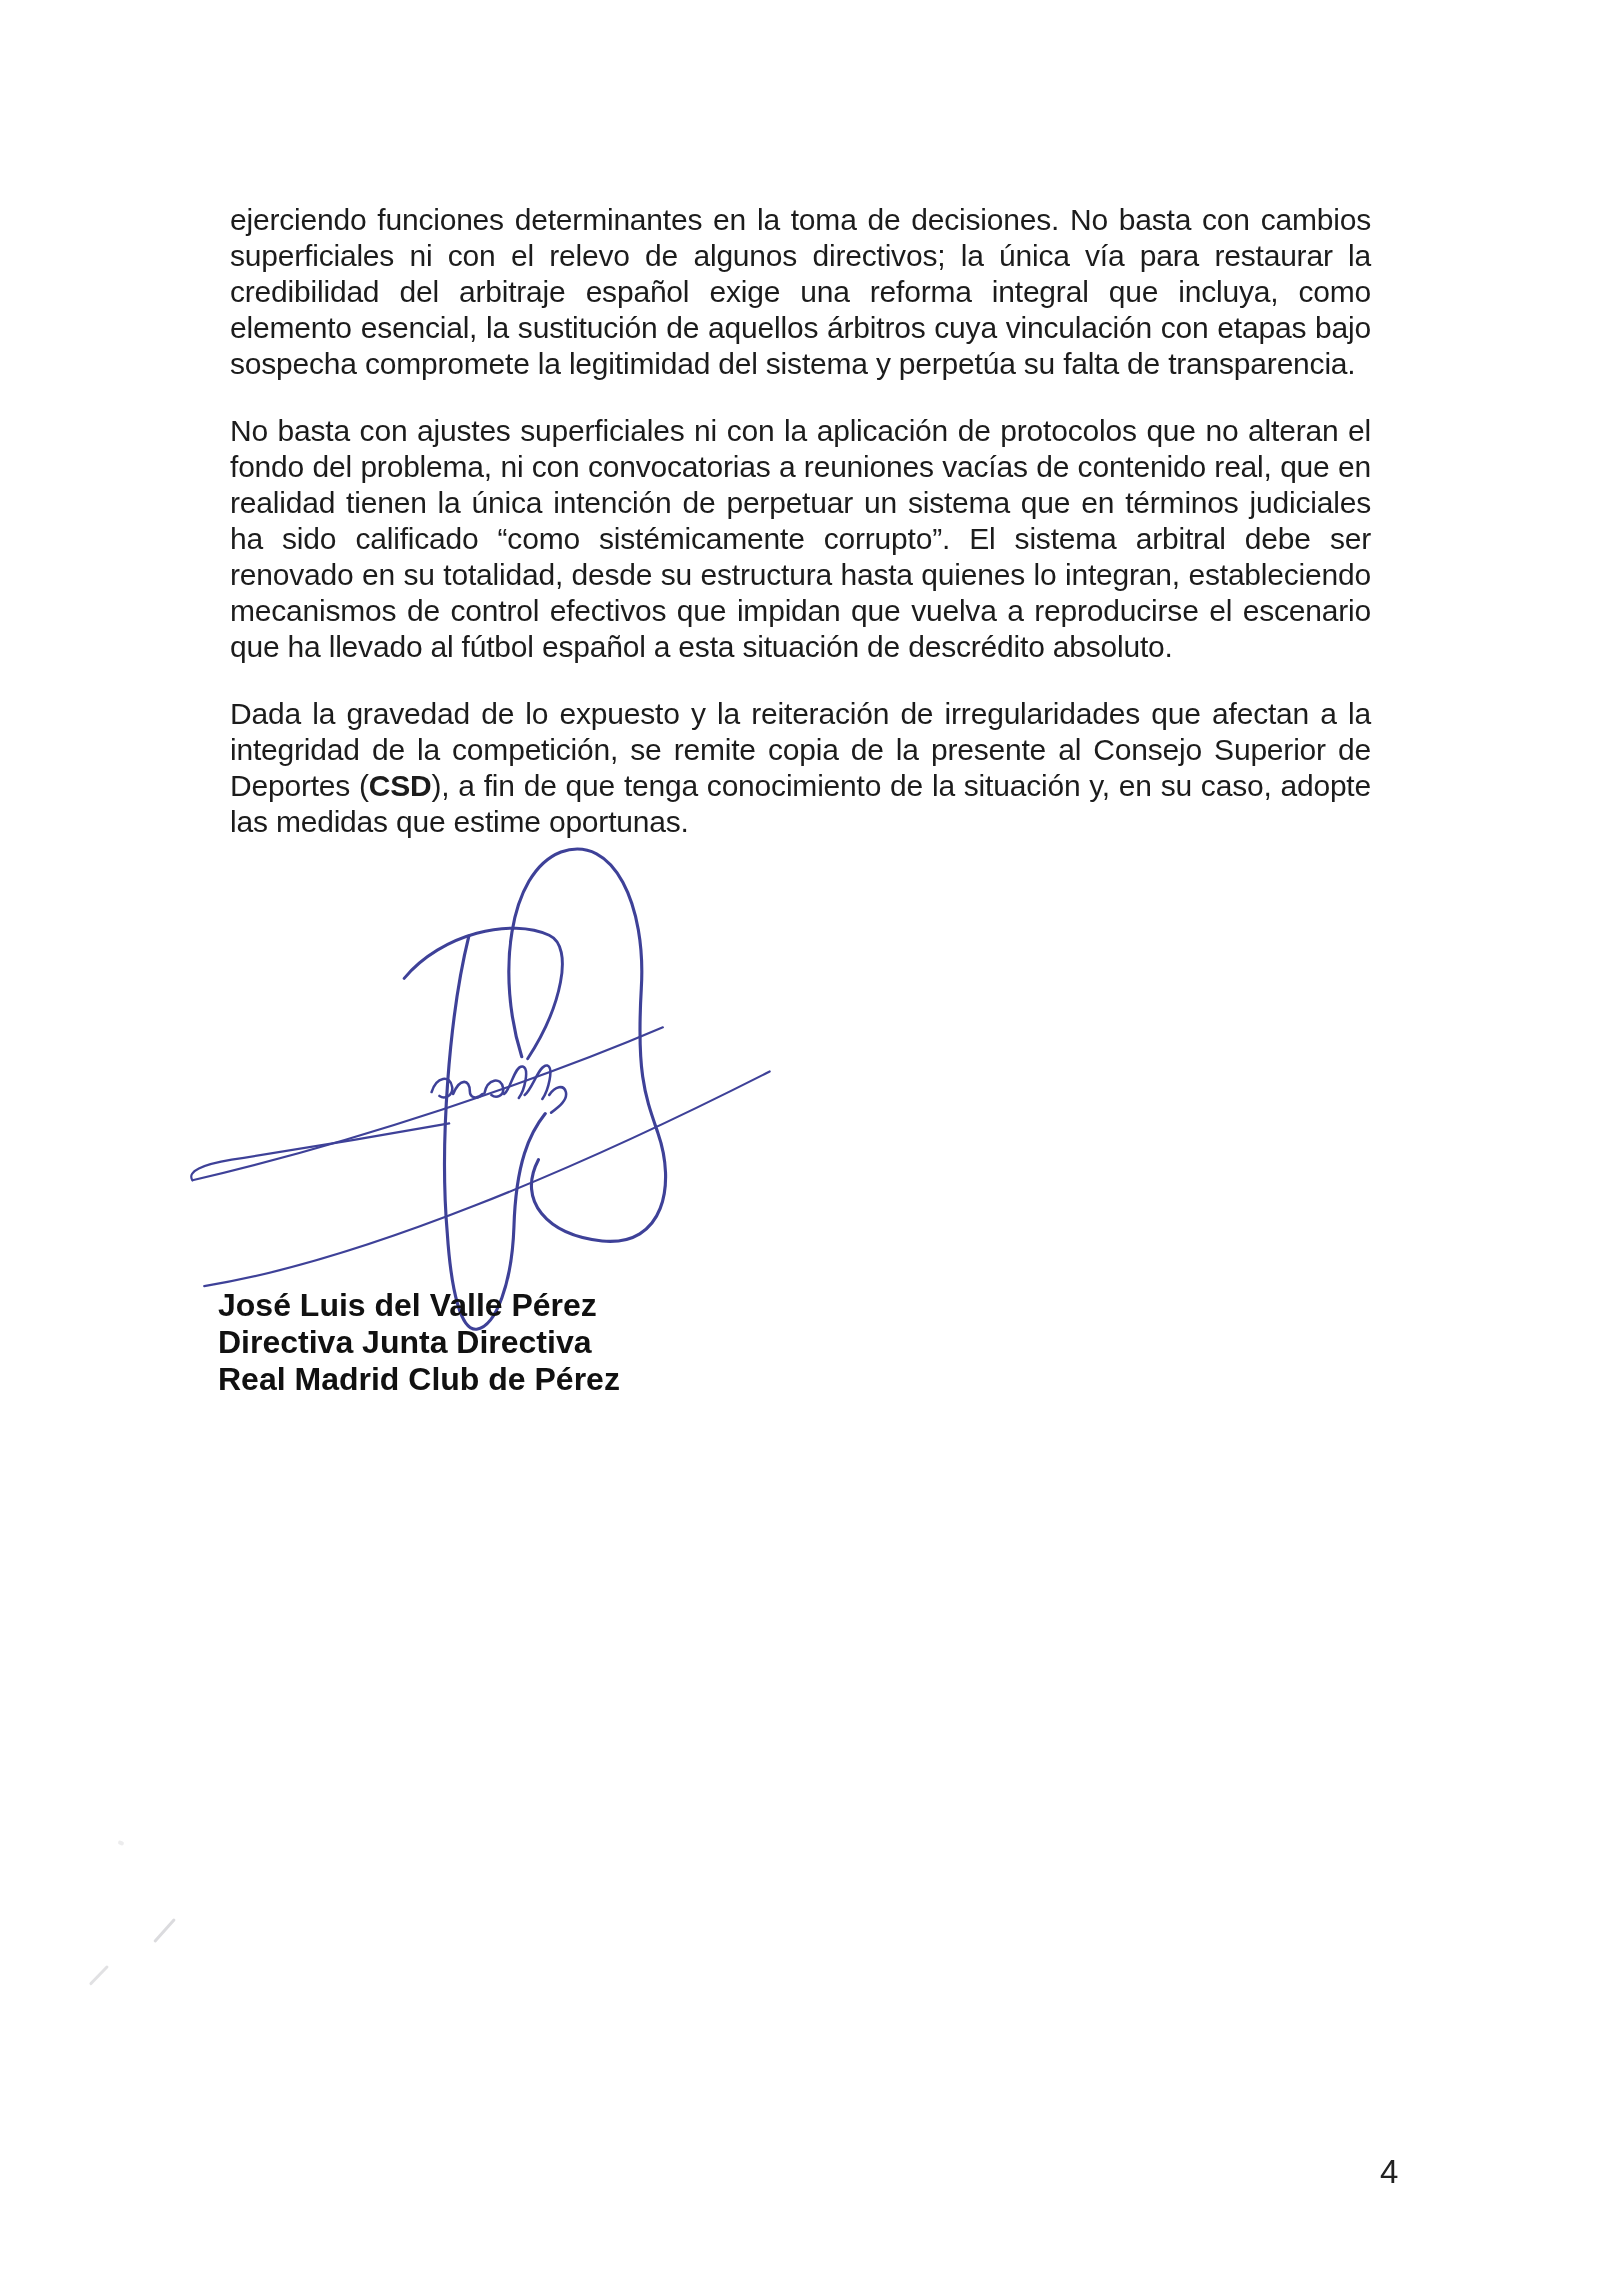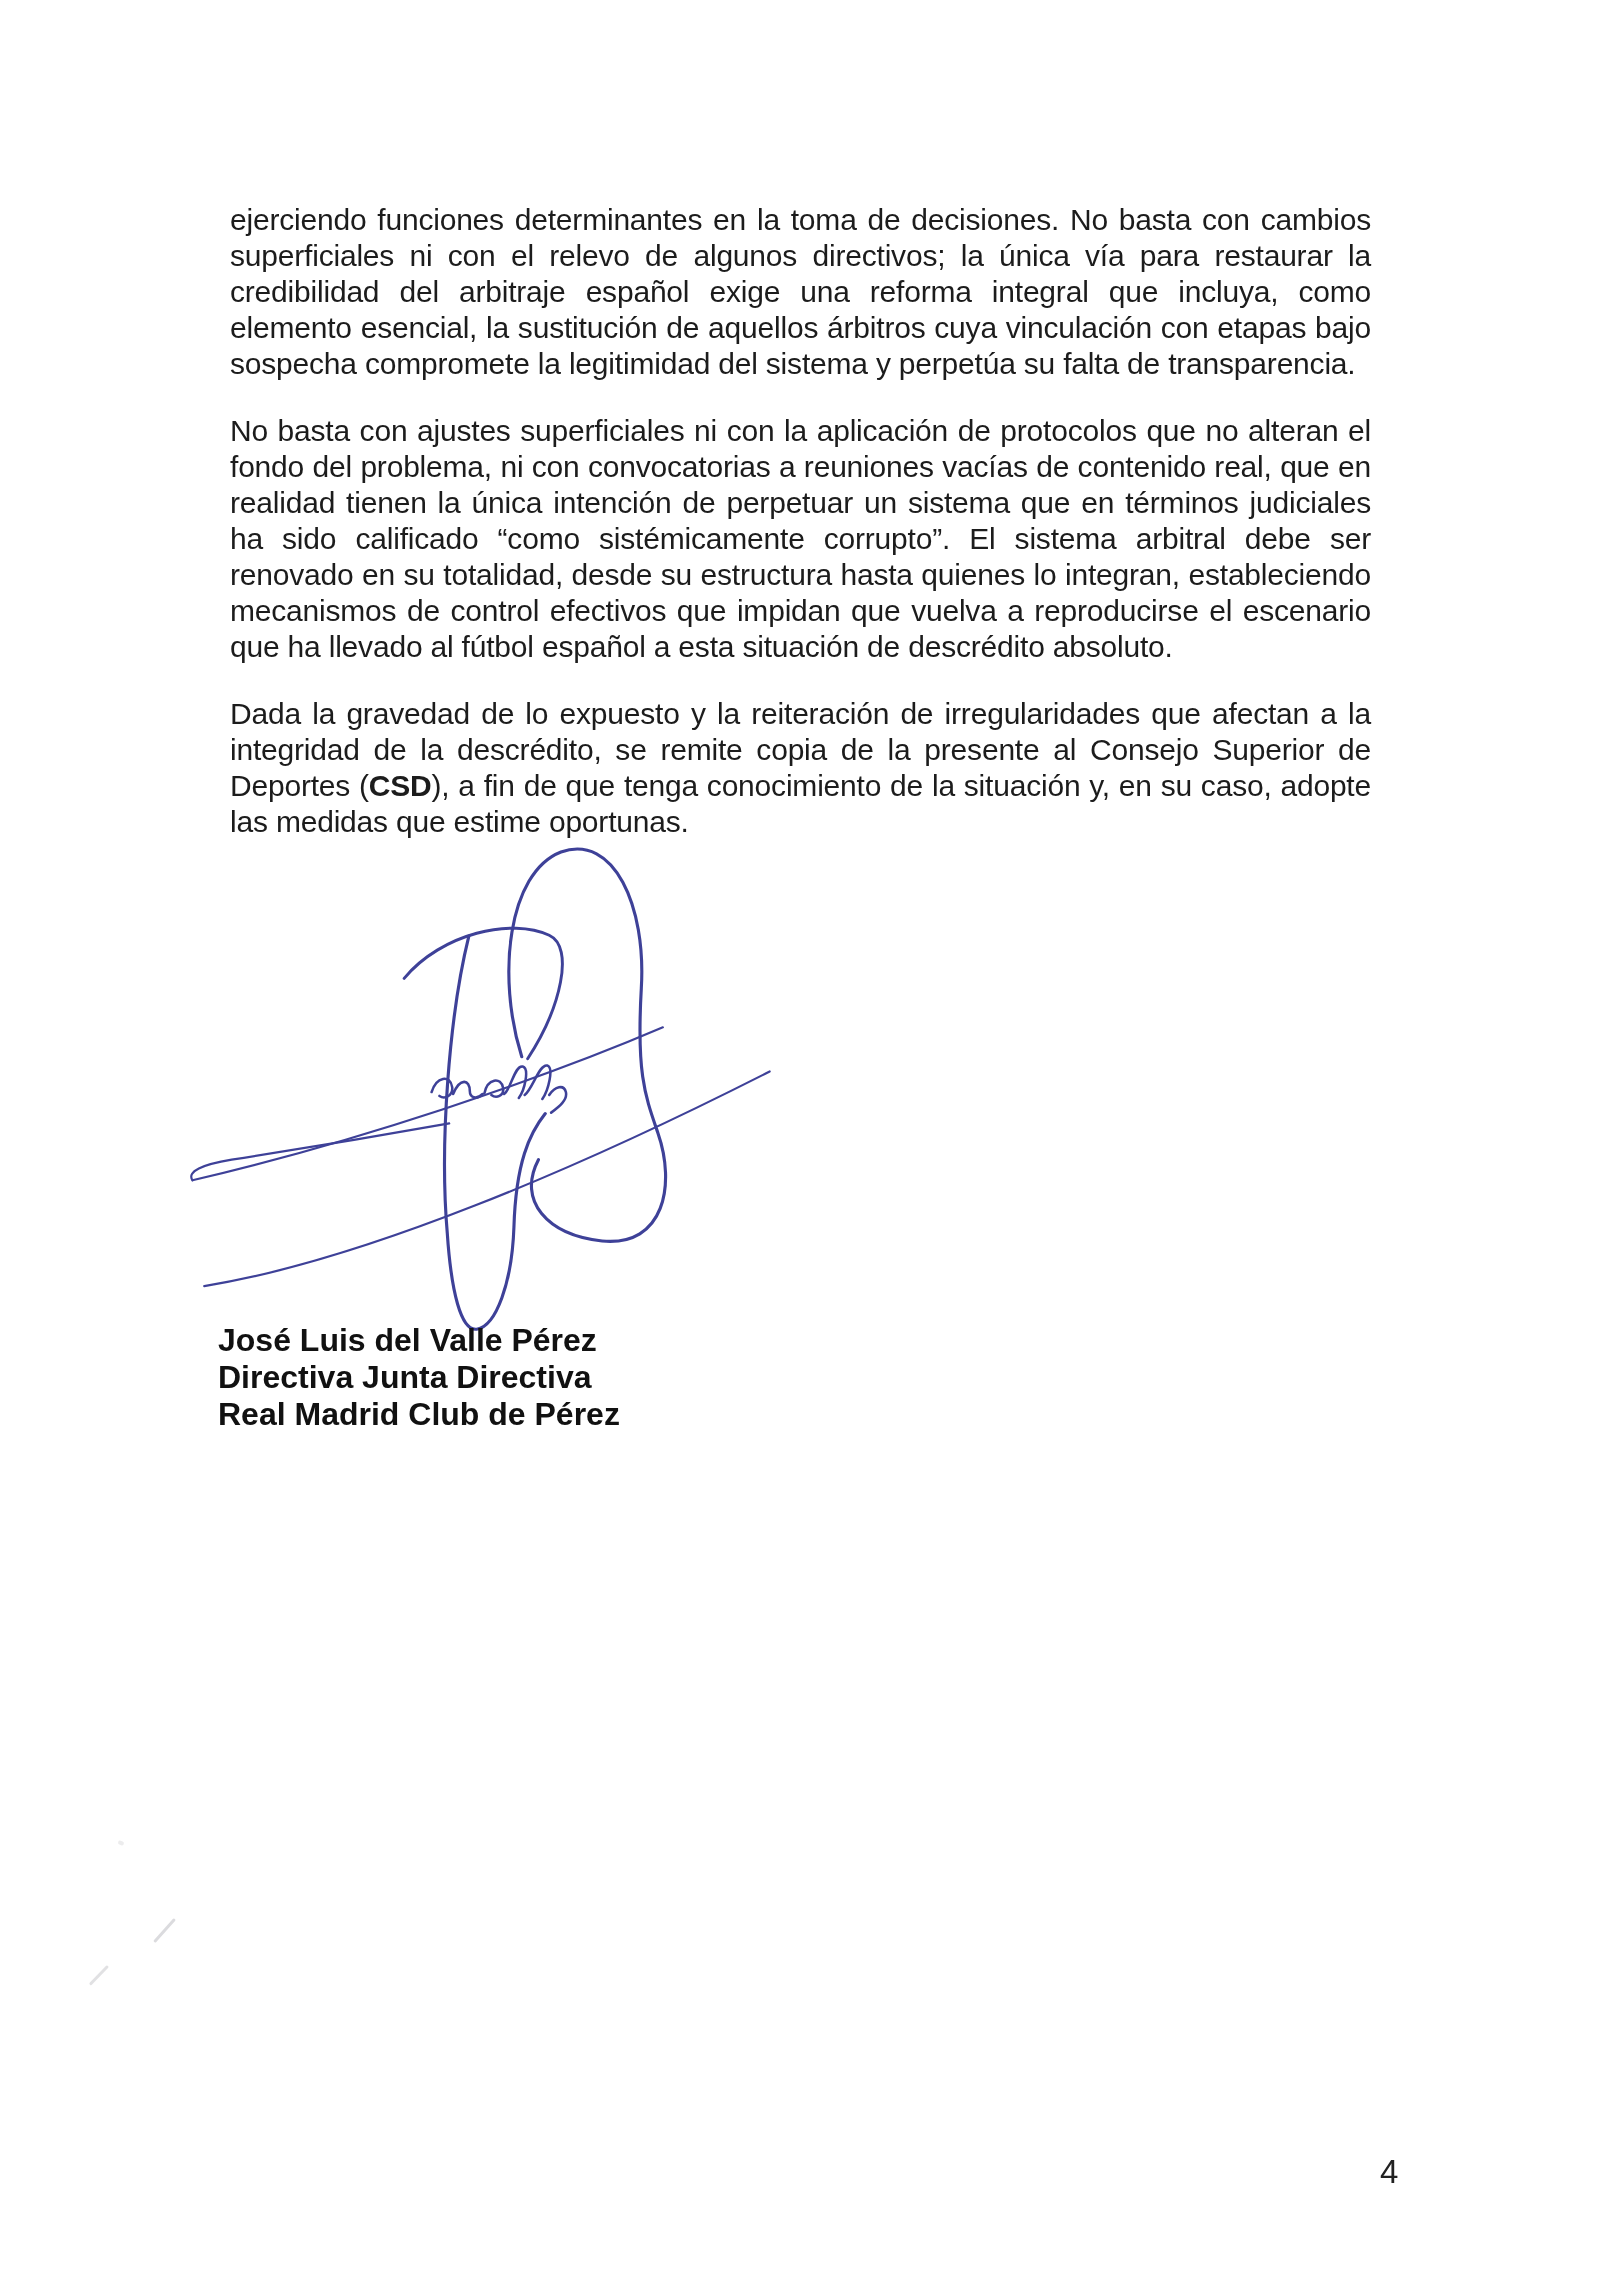--- a/index.html
+++ b/index.html
@@ -44,21 +44,20 @@
   .signature-wrap svg{display:block;width:100%;height:100%;color:#2e3190;}
   .signer-block{
     position:absolute;
     left:218px;
     top:1287px;
     font-size:32px;
     font-weight:bold;
     line-height:37px;
     color:#111111;
     white-space:nowrap;
-    margin-top:35px;
   }
   .page-number{
     position:absolute;
     left:1380px;
     top:2153px;
     font-size:33px;
     color:#222222;
   }
   .scan-artifact{
     position:absolute;
@@ -71,21 +70,21 @@
   .artifact-3{left:118px;top:1841px;width:5.9px;height:3.9px;transform:rotate(20deg);opacity:.35;}
 </style>
 </head>
 <body>
 
 <div class="page">
 
   <div class="letter-body">
     <p>ejerciendo funciones determinantes en la toma de decisiones. No basta con cambios superficiales ni con el relevo de algunos directivos; la única vía para restaurar la credibilidad del arbitraje español exige una reforma integral que incluya, como elemento esencial, la sustitución de aquellos árbitros cuya vinculación con etapas bajo sospecha compromete la legitimidad del sistema y perpetúa su falta de transparencia.</p>
     <p>No basta con ajustes superficiales ni con la aplicación de protocolos que no alteran el fondo del problema, ni con convocatorias a reuniones vacías de contenido real, que en realidad tienen la única intención de perpetuar un sistema que en términos judiciales ha sido calificado “como sistémicamente corrupto”. El sistema arbitral debe ser renovado en su totalidad, desde su estructura hasta quienes lo integran, estableciendo mecanismos de control efectivos que impidan que vuelva a reproducirse el escenario que ha llevado al fútbol español a esta situación de descrédito absoluto.</p>
-    <p><span>Dada la gravedad de lo expuesto y la reiteración de irregularidades que afectan a la integridad de la descrédito, se remite copia de la presente al Consejo Superior de Deportes (</span><span class="bold-inline">CSD</span><span>), a fin de que tenga conocimiento de la situación y, en su caso, adopte las medidas que estime oportunas.</span></p>
+    <p><span>Dada la gravedad de lo expuesto y la reiteración de irregularidades que afectan a la integridad de la competición, se remite copia de la presente al Consejo Superior de Deportes (</span><span class="bold-inline">CSD</span><span>), a fin de que tenga conocimiento de la situación y, en su caso, adopte las medidas que estime oportunas.</span></p>
   </div>
 
   <div class="signature-wrap">
     <svg viewBox="0 0 700 520" xmlns="http://www.w3.org/2000/svg" fill="none" stroke="currentColor" stroke-linecap="round" stroke-linejoin="round" opacity="0.92">
 
       <path stroke-width="3.2" d="M412,222 C386,140 398,34 452,13 C506,-6 539,68 534,152 C529,240 538,262 551,300 C569,352 558,416 494,410 C438,404 407,369 429,327"></path>
 
       <path stroke-width="3" d="M292,142 C330,96 402,80 440,98 C466,110 452,172 418,224"></path>
 
       <path stroke-width="3.2" d="M358,99 C338,180 328,310 336,402 C340,462 350,502 366,500 C386,497 402,452 404,396 C406,330 420,300 436,280"></path>

